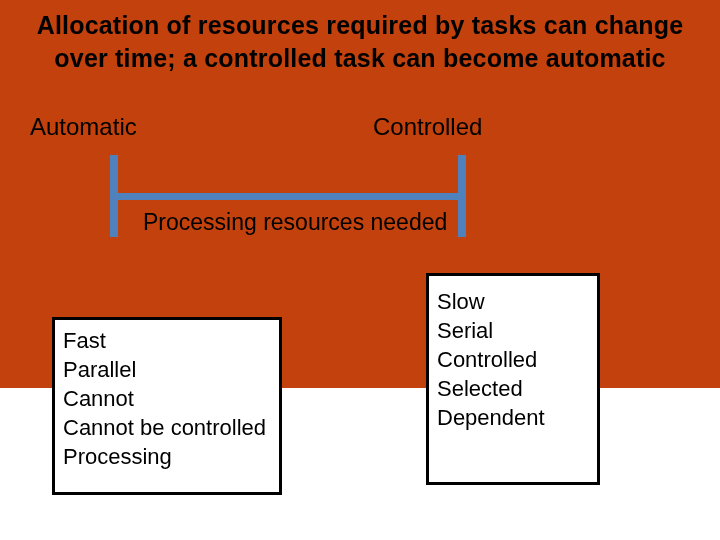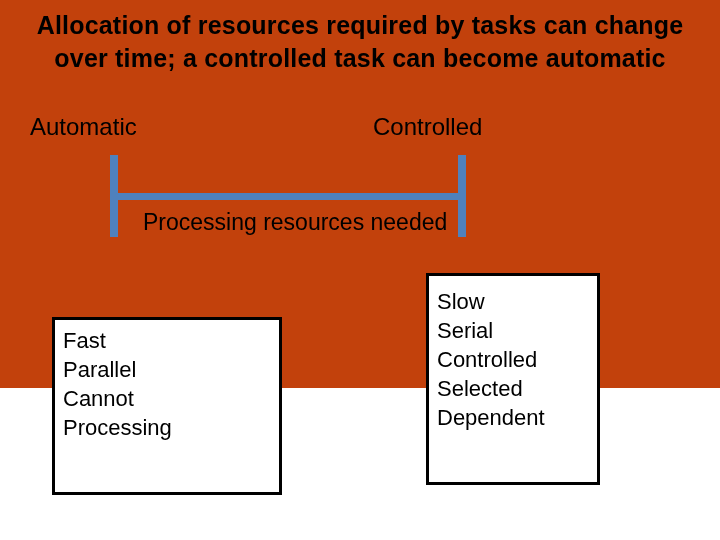--- a/index.html
+++ b/index.html
@@ -86,20 +86,21 @@
   <div class="bar endcap-left"></div>
   <div class="bar endcap-right"></div>
   <div class="bar axis-shaft"></div>
 
   <div class="axis-caption">Processing resources needed</div>
 
   <div class="attr-box automatic">
     <div class="attr-item">Fast</div>
     <div class="attr-item">Parallel</div>
     <div class="attr-item">Cannot</div>
+    <div class="attr-item">Cannot be controlled</div>
     <div class="attr-item">Processing</div>
   </div>
 
   <div class="attr-box controlled">
     <div class="attr-item">Slow</div>
     <div class="attr-item">Serial</div>
     <div class="attr-item">Controlled</div>
     <div class="attr-item">Selected</div>
     <div class="attr-item">Dependent</div>
   </div>

